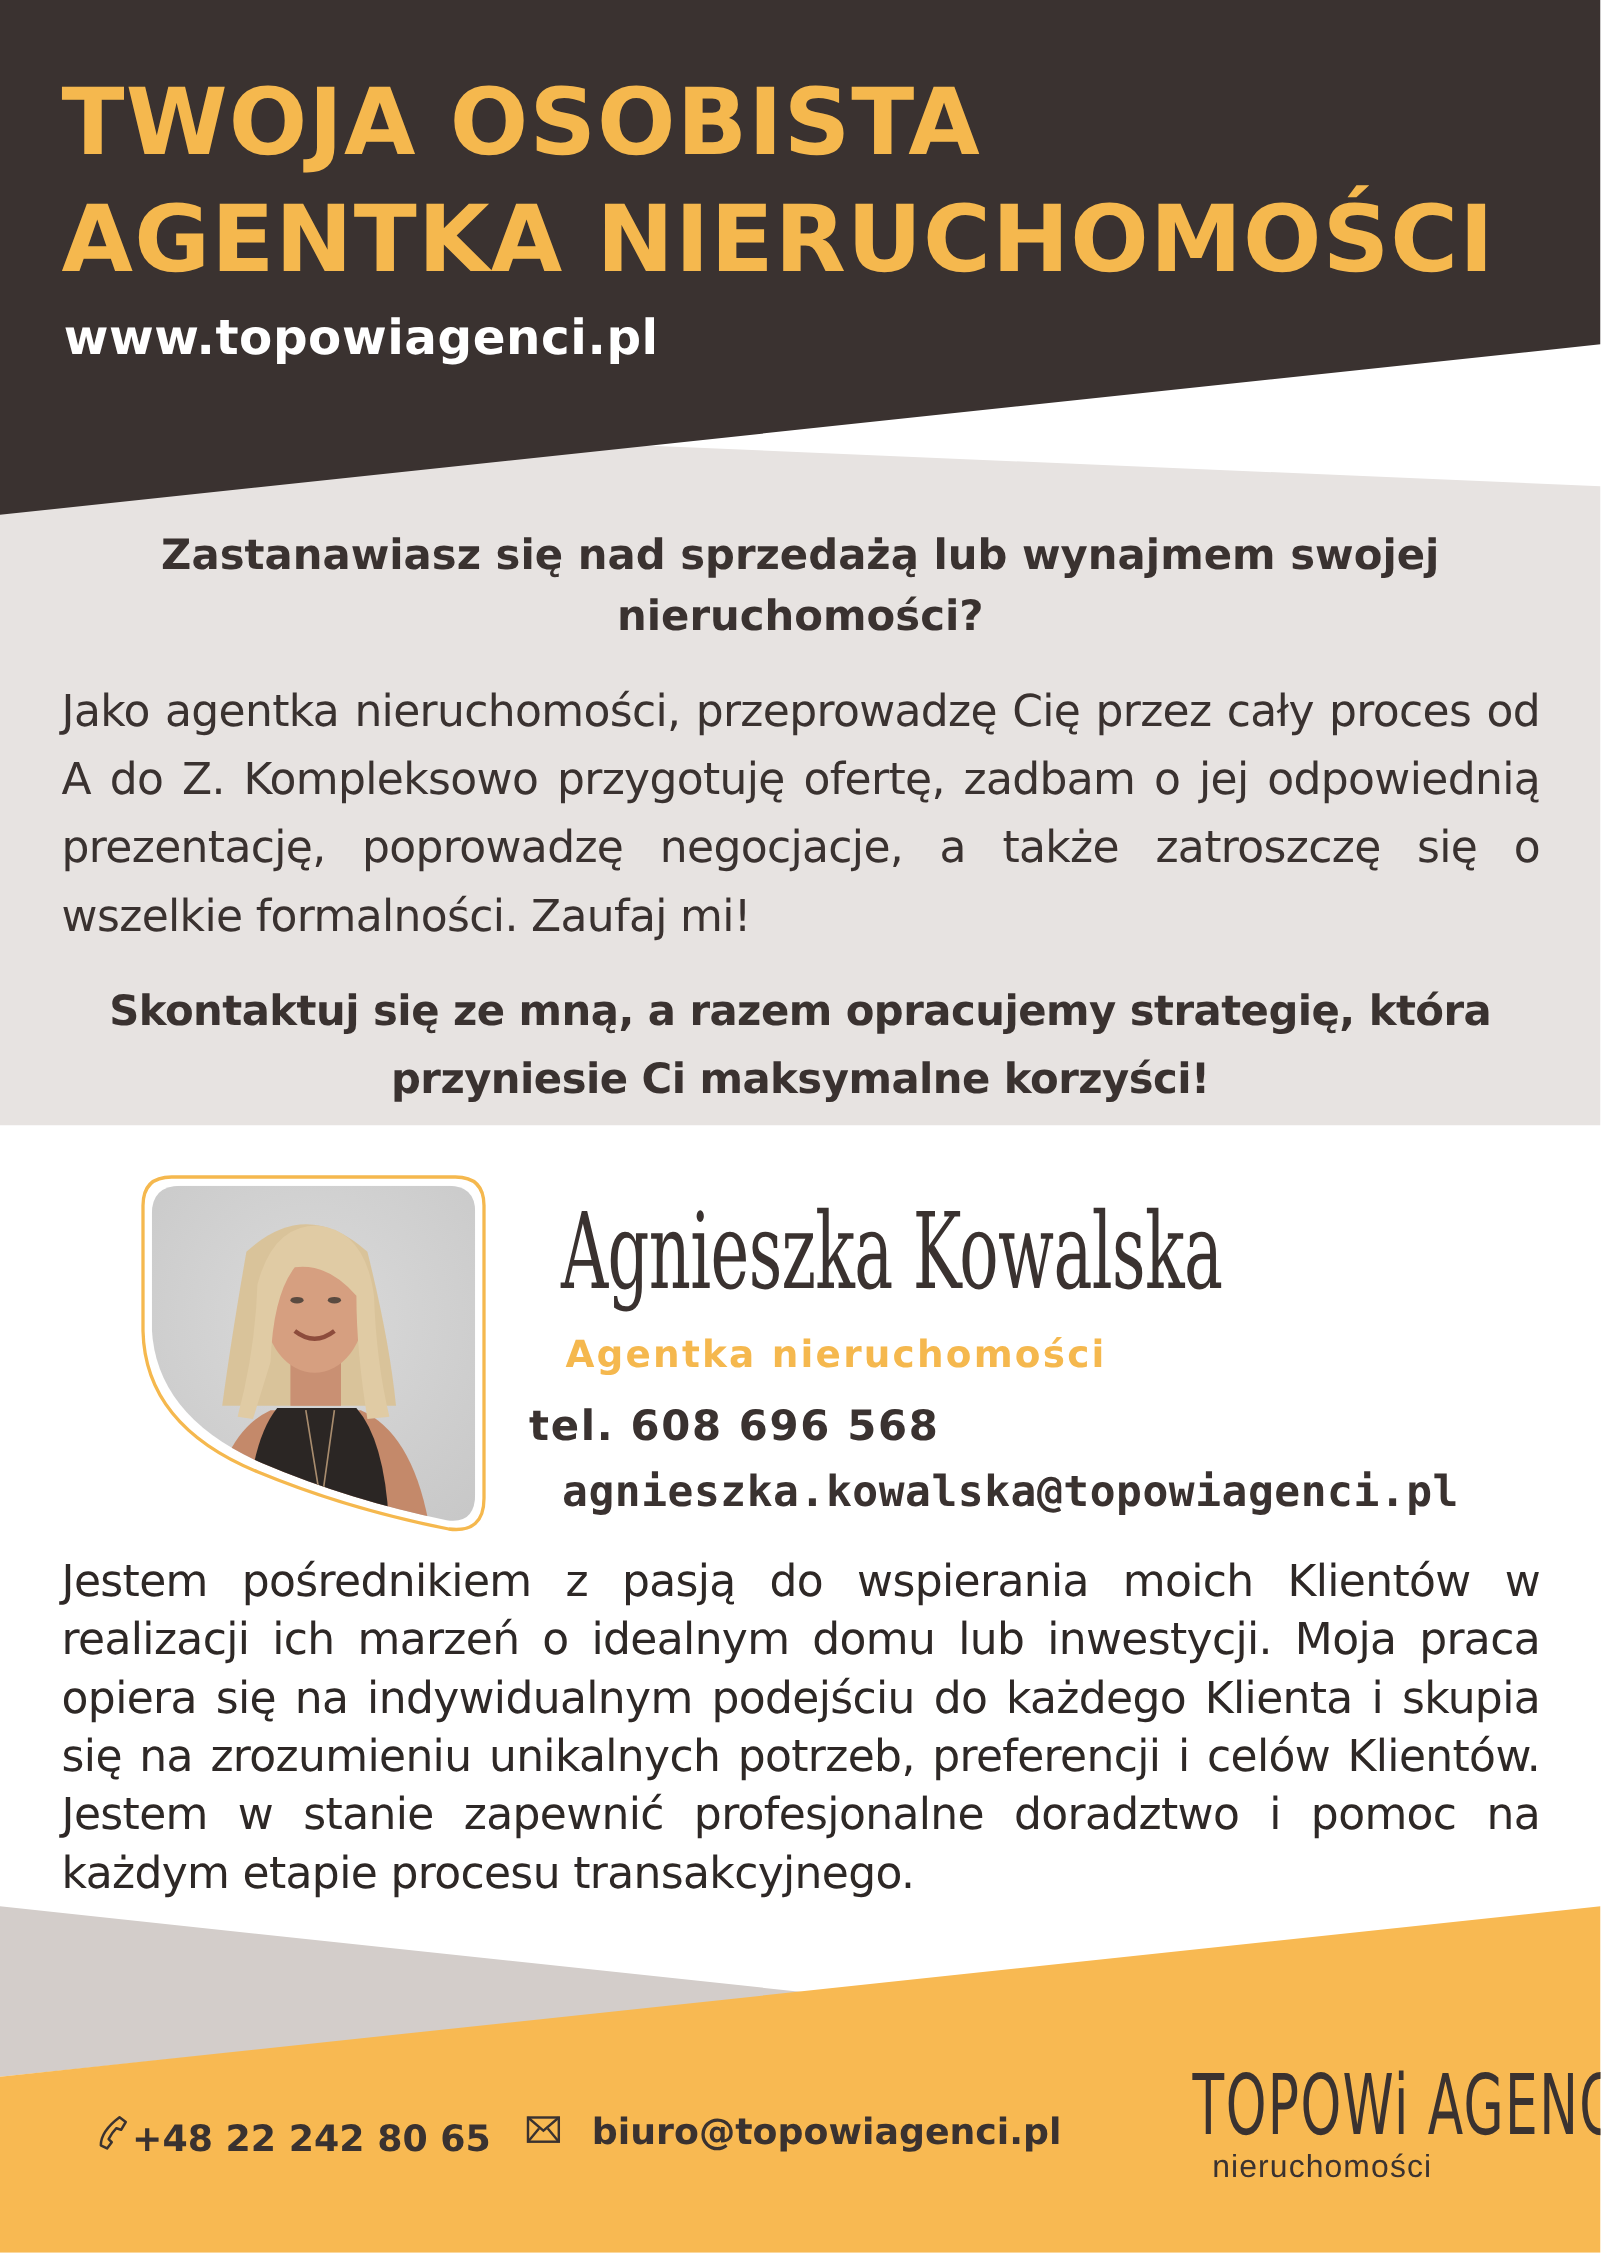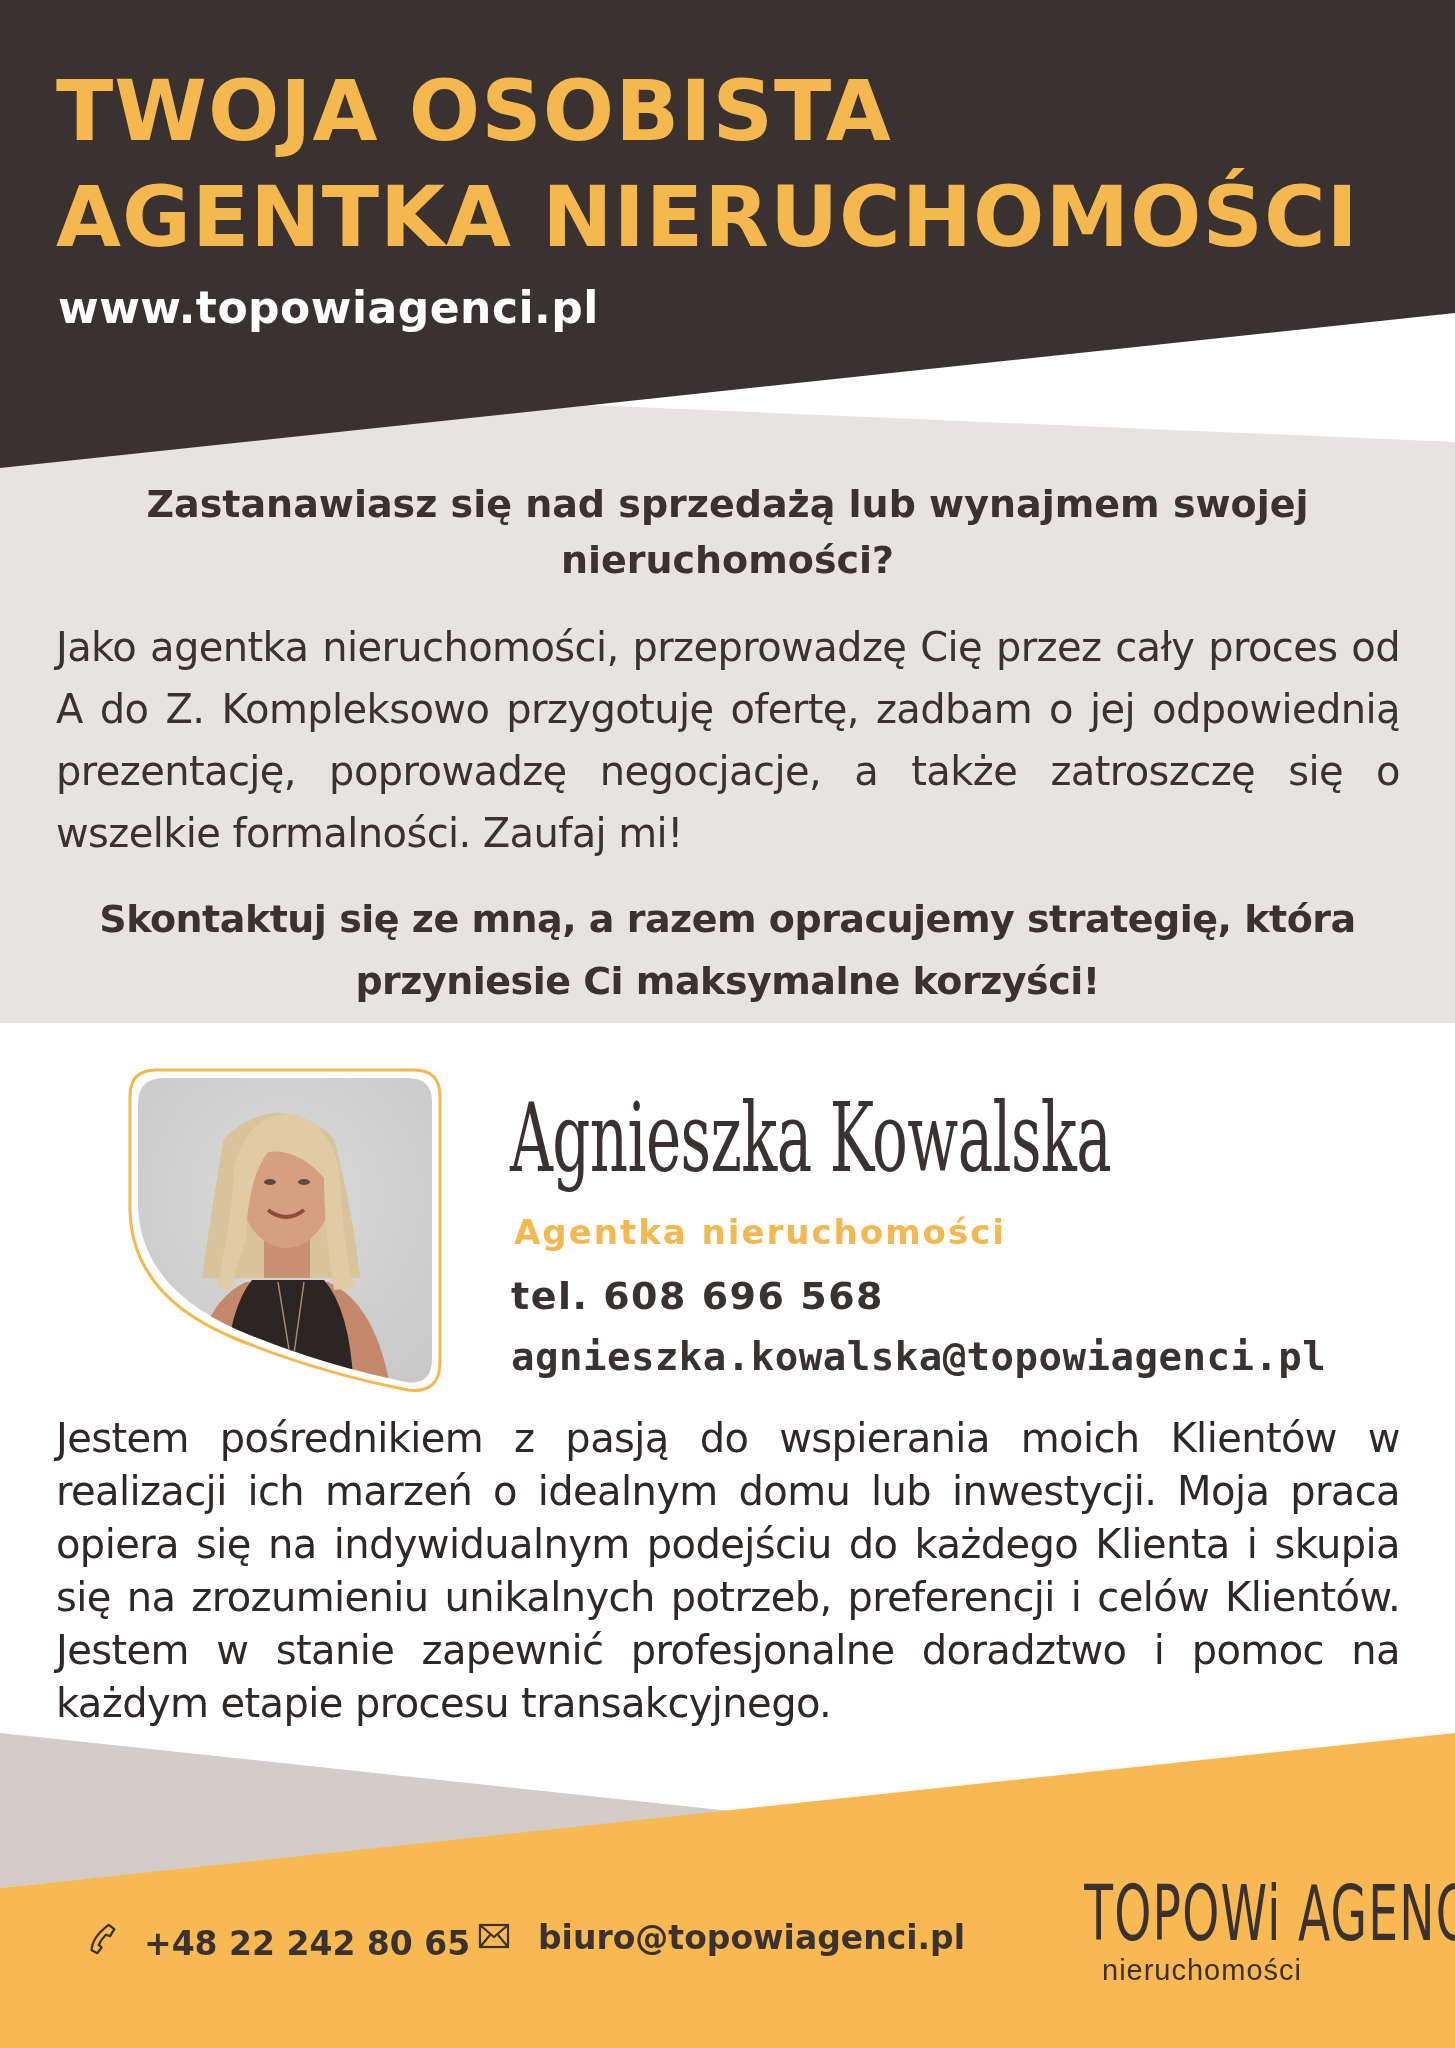--- a/index.html
+++ b/index.html
@@ -41,35 +41,35 @@
   .person-name {
     left: 510px; top: 1078px; font-family: "DejaVu Serif", serif;
     font-size: 96px; line-height: 120px; color: #3a3230;
     transform: scaleX(0.62); transform-origin: left; white-space: nowrap; letter-spacing: -1px;
   }
   .person-role {
     left: 514px; top: 1212px; font-family: "DejaVu Sans", sans-serif; font-weight: bold;
     font-size: 34px; color: #f5b84e; letter-spacing: 2px;
   }
   .person-phone {
-    left: 511px; top: 1274px; font-family: "DejaVu Sans", sans-serif; font-weight: bold;
+    left: 481px; top: 1274px; font-family: "DejaVu Sans", sans-serif; font-weight: bold;
     font-size: 38px; color: #3a3230; letter-spacing: 1.5px;
   }
   .person-email {
     left: 511px; top: 1334px; font-family: "DejaVu Sans Mono", monospace; font-weight: bold;
     font-size: 39px; color: #3a3230; letter-spacing: 0.5px;
   }
   .bio {
     left: 56px; width: 1344px; top: 1412px; text-align: justify;
     font-family: "DejaVu Sans", sans-serif; font-size: 40px; line-height: 53px;
     color: #2e2826; letter-spacing: -0.6px;
   }
 
   .footer-phone {
-    left: 86px; top: 1922px; display: flex; align-items: center; gap: 24px;
+    left: 86px; top: 1922px; display: flex; align-items: center; gap: 0;
     font-family: "DejaVu Sans", sans-serif; font-weight: bold; font-size: 33px; color: #3a3230;
   }
   .footer-email {
     left: 478px; top: 1918px; display: flex; align-items: center; gap: 28px;
     font-family: "DejaVu Sans", sans-serif; font-weight: bold; font-size: 33px; color: #3a3230;
   }
   .brand {
     left: 1012px; top: 1872px; width: 380px; text-align: center;
   }
   .brand-name {

